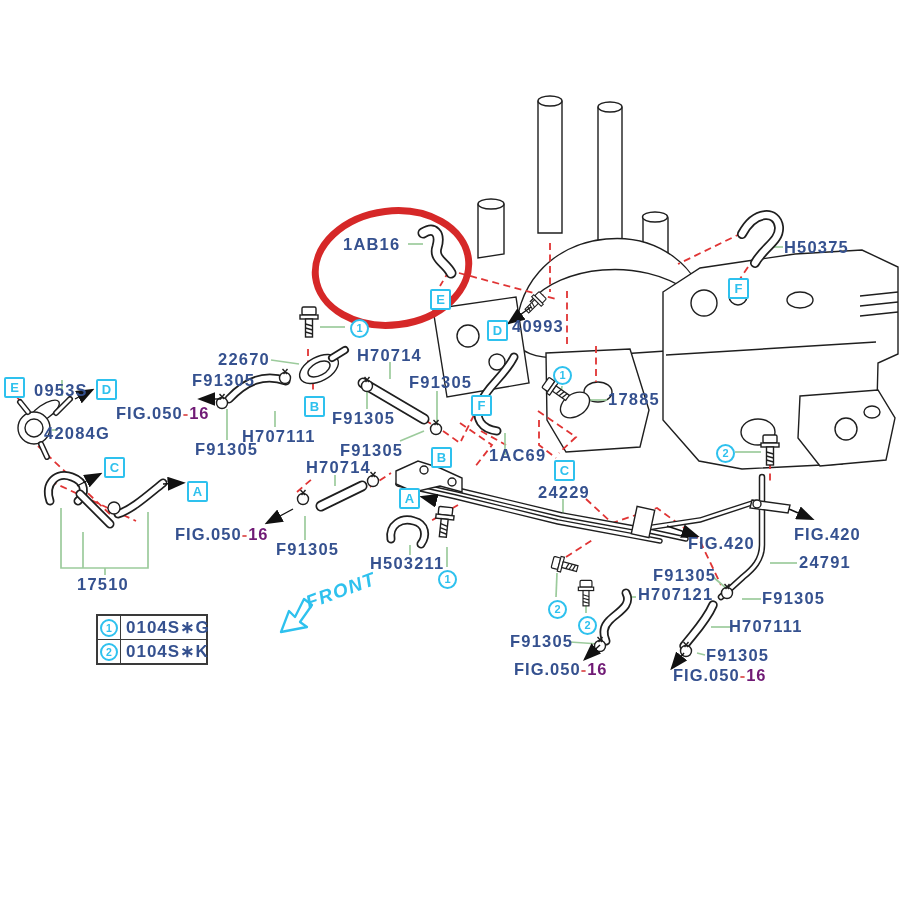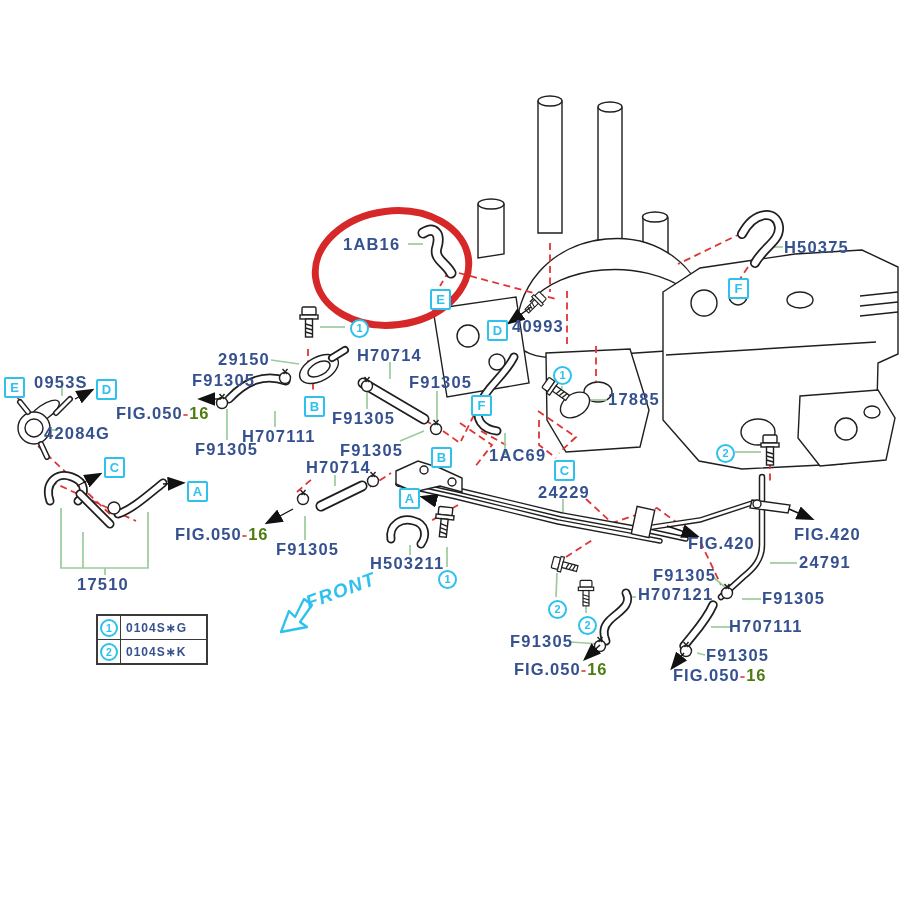--- a/index.html
+++ b/index.html
@@ -4,34 +4,34 @@
 <style>
   html,body{margin:0;padding:0;background:#fff;}
   #stage{position:relative;width:900px;height:719px;background:#fff;overflow:hidden;
          font-family:"Liberation Sans",sans-serif;}
   #art{position:absolute;left:0;top:0;}
   .lbl{position:absolute;font-weight:bold;font-size:16.5px;line-height:1;color:#35518f;
        letter-spacing:1.2px;white-space:nowrap;}
   .fig{position:absolute;font-weight:bold;font-size:16.5px;line-height:1;color:#35518f;
        letter-spacing:1px;white-space:nowrap;}
   .fig .dash{color:#e06363;}
-  .fig .suf{color:#4d7c0f;}
+  .fig .suf{color:#701a75;}
   .refbox{position:absolute;width:17px;height:17px;border:2.4px solid #2ec1ee;border-radius:2px;
        background:#fff;color:#2ec1ee;font-weight:bold;font-size:13px;line-height:17px;text-align:center;}
   .refcirc{position:absolute;width:15px;height:15px;border:2.4px solid #2ec1ee;border-radius:50%;
        background:#fff;color:#2ec1ee;font-weight:bold;font-size:11px;line-height:15px;text-align:center;}
   .front{position:absolute;left:303px;top:593px;color:#2ec1ee;font-style:italic;font-weight:bold;
        font-size:19px;letter-spacing:1.5px;transform:rotate(-20deg);transform-origin:left top;}
   .legend{position:absolute;left:96px;top:614px;width:108px;border:2px solid #3a3a3a;background:#fff;}
   .lrow{display:flex;align-items:center;height:23px;}
   .lrow+.lrow{border-top:1.6px solid #3a3a3a;}
   .lnum{width:22px;height:100%;border-right:1.6px solid #3a3a3a;display:flex;align-items:center;justify-content:center;flex:none;}
   .lc{width:14px;height:14px;border:2px solid #2ec1ee;border-radius:50%;color:#2ec1ee;
       font-weight:bold;font-size:10.5px;line-height:14px;text-align:center;}
-  .lcode{padding-left:5px;color:#35518f;font-weight:bold;font-size:12px;letter-spacing:1px;}
+  .lcode{padding-left:5px;color:#35518f;font-weight:bold;font-size:17px;letter-spacing:1px;}
   
   .ln{stroke:#1f1f1f;stroke-width:1.4;fill:#fff;}
   .lno{stroke:#1f1f1f;stroke-width:1.4;fill:none;}
   .grn{stroke:#9ccb9c;stroke-width:1.7;fill:none;}
   .red{stroke:#e03434;stroke-width:1.8;fill:none;stroke-dasharray:7 4.5;}
   .blk{stroke:#111;stroke-width:1.4;fill:none;}
   .hO{stroke:#1f1f1f;fill:none;stroke-linecap:round;}
   .hI{stroke:#fff;fill:none;stroke-linecap:round;}
 </style>
 </head>
@@ -247,27 +247,27 @@
   <g>
     <path d="M281,632 L289,611 L295,617 L304,599 L312,605 L300,622 L307,627 Z" fill="none" stroke="#2ec1ee" stroke-width="2.3" stroke-linejoin="round"></path>
   </g>
 
   <ellipse cx="392" cy="268" rx="77" ry="57" transform="rotate(-7 392 268)" fill="none" stroke="#d62828" stroke-width="7"></ellipse>
 </svg>
 
 <div class="lbl" style="left:343px;top:236px">1AB16</div>
 <div class="lbl" style="left:784px;top:239px">H50375</div>
 <div class="lbl" style="left:512px;top:318px">40993</div>
-<div class="lbl" style="left:218px;top:351px">29150</div>
+<div class="lbl" style="left:218px;top:351px">22670</div>
 <div class="lbl" style="left:192px;top:372px">F91305</div>
 <div class="lbl" style="left:357px;top:347px">H70714</div>
 <div class="lbl" style="left:409px;top:374px">F91305</div>
 <div class="lbl" style="left:332px;top:410px">F91305</div>
 <div class="lbl" style="left:608px;top:391px">17885</div>
-<div class="lbl" style="left:34px;top:374px">0953S</div>
+<div class="lbl" style="left:34px;top:382px">0953S</div>
 <div class="lbl" style="left:44px;top:425px">42084G</div>
 <div class="lbl" style="left:242px;top:428px">H707111</div>
 <div class="lbl" style="left:195px;top:441px">F91305</div>
 <div class="lbl" style="left:340px;top:442px">F91305</div>
 <div class="lbl" style="left:489px;top:447px">1AC69</div>
 <div class="lbl" style="left:306px;top:459px">H70714</div>
 <div class="lbl" style="left:538px;top:484px">24229</div>
 <div class="lbl" style="left:276px;top:541px">F91305</div>
 <div class="lbl" style="left:370px;top:555px">H503211</div>
 <div class="lbl" style="left:77px;top:576px">17510</div>

